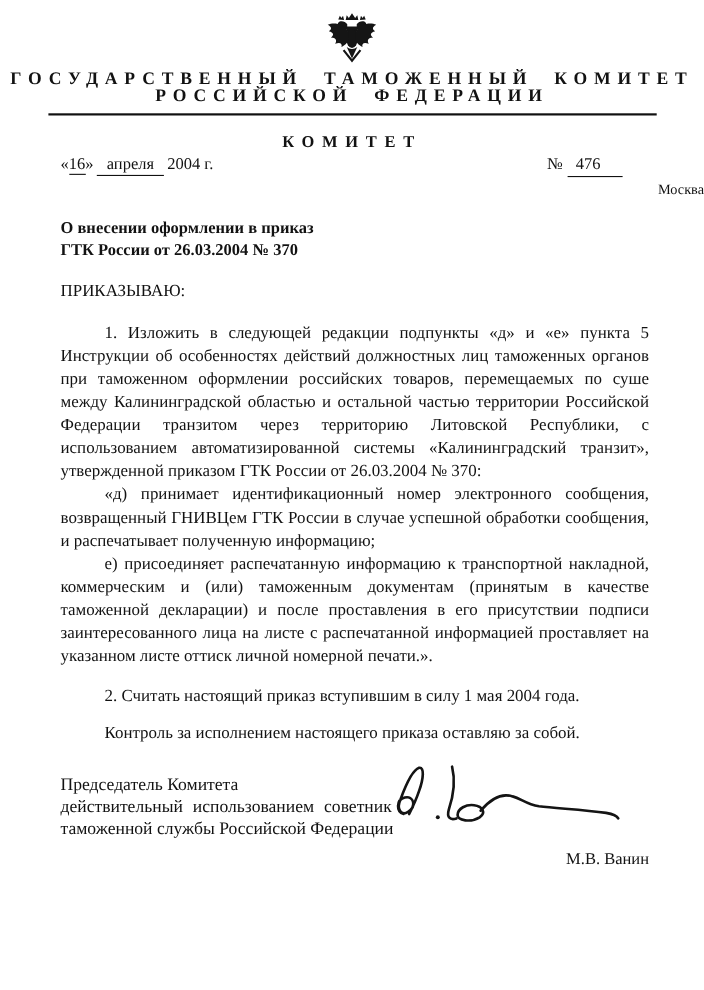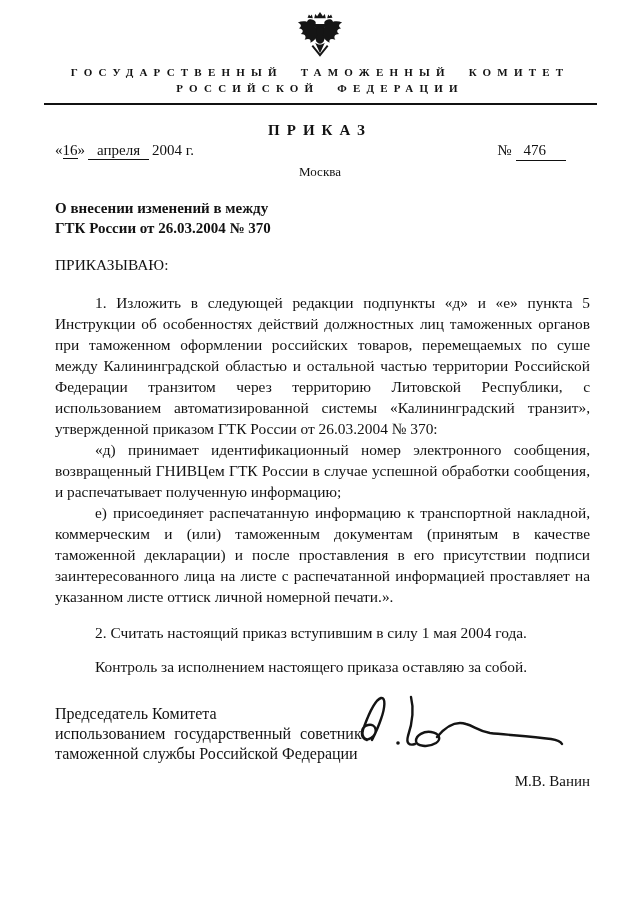--- a/index.html
+++ b/index.html
@@ -20,21 +20,21 @@
   .emblem {
     margin: 11px auto 0 auto;
     width: 48px;
     height: 50px;
     text-align: center;
   }
   .org {
     margin-top: 3px;
     text-align: center;
     font-weight: bold;
-    font-size: 11px;
+    font-size: 16px;
     line-height: 16px;
     letter-spacing: 6.2px;
     word-spacing: 9px;
     white-space: nowrap;
   }
   .rule {
     margin: 7px auto 0 auto;
     width: 553px;
     border-top: 2.4px solid #111;
   }
@@ -59,21 +59,21 @@
     margin: 0 3px;
   }
   .numval {
     display: inline-block;
     padding: 0 20px 1px 8px;
     margin-left: 4px;
   }
   .num { padding-right: 24px; }
   .city {
     margin-top: 3px;
-    text-align: center;
+    text-align: right;
     font-size: 13px;
   }
   .subject {
     margin: 18px 0 0 55px;
     font-weight: bold;
     font-size: 15px;
     line-height: 20px;
   }
   
   .bodytext {
@@ -138,49 +138,49 @@
     </svg>
   </div>
 
   <div class="org">
     <div>ГОСУДАРСТВЕННЫЙ ТАМОЖЕННЫЙ КОМИТЕТ</div>
     <div>РОССИЙСКОЙ ФЕДЕРАЦИИ</div>
   </div>
 
   <div class="rule"></div>
 
-  <div class="doctype">ПРИКАЗ</div>
+  <div class="doctype">КОМИТЕТ</div>
 
   <div class="metarow">
     <div class="date"><span>«</span><span class="uline">16</span><span>»</span><span class="month uline">апреля</span><span>2004 г.</span>
     </div>
     <div class="num"><span>№</span><span class="numval uline">476</span>
     </div>
   </div>
 
   <div class="city">Москва</div>
 
   <div class="subject">
-    <div>О внесении изменений в между</div>
+    <div>О внесении оформлении в приказ</div>
     <div>ГТК России от 26.03.2004 № 370</div>
   </div>
 
   <div class="bodytext">
     <p class="para resolution">ПРИКАЗЫВАЮ:</p>
     <p class="para item1">1. Изложить в следующей редакции подпункты «д» и «е» пункта 5 Инструкции об особенностях действий должностных лиц таможенных органов при таможенном оформлении российских товаров, перемещаемых по суше между Калининградской областью и остальной частью территории Российской Федерации транзитом через территорию Литовской Республики, с использованием автоматизированной системы «Калининградский транзит», утвержденной приказом ГТК России от 26.03.2004 № 370:</p>
     <p class="para sub">«д) принимает идентификационный номер электронного сообщения, возвращенный ГНИВЦем ГТК России в случае успешной обработки сообщения, и распечатывает полученную информацию;</p>
     <p class="para sub">е) присоединяет распечатанную информацию к транспортной накладной, коммерческим и (или) таможенным документам (принятым в качестве таможенной декларации) и после проставления в его присутствии подписи заинтересованного лица на листе с распечатанной информацией проставляет на указанном листе оттиск личной номерной печати.».</p>
     <p class="para item2">2. Считать настоящий приказ вступившим в силу 1 мая 2004 года.</p>
     <p class="para control">Контроль за исполнением настоящего приказа оставляю за собой.</p>
   </div>
 
   <div class="sig">
     <div class="sigpos">
       <div>Председатель Комитета</div>
-      <div class="just">использованием государственный советник</div>
+      <div class="just">действительный использованием советник</div>
       <div>таможенной службы Российской Федерации</div>
     </div>
     <svg class="signature-svg" viewBox="0 0 218 68" aria-hidden="true">
       <g fill="none" stroke="#141414" stroke-width="2.4" stroke-linecap="round">
         <path d="M14,52 c-7,-2 -7,-13 1,-15 c8,-2 11,8 3,13 c-6,4 -11,-2 -7,-11 c4,-11 11,-27 17,-29 c5,-1 4,10 0,21 c-3,9 -7,17 -9,21"></path>
         <path d="M58,9 c3,12 1,27 -3,39 c-2,7 1,10 7,8"></path>
         <path d="M63,53 c0,-6 8,-10 15,-9 c8,1 11,7 5,11 c-8,5 -20,3 -20,-2 z"></path>
         <path d="M84,49 C 94,37 104,33 113,36 C 121,38 125,43 137,45 C 153,47 177,48 198,51 C 204,52 208,54 209,56"></path>
       </g>
       <circle cx="45" cy="55" r="1.8" fill="#141414"></circle>

